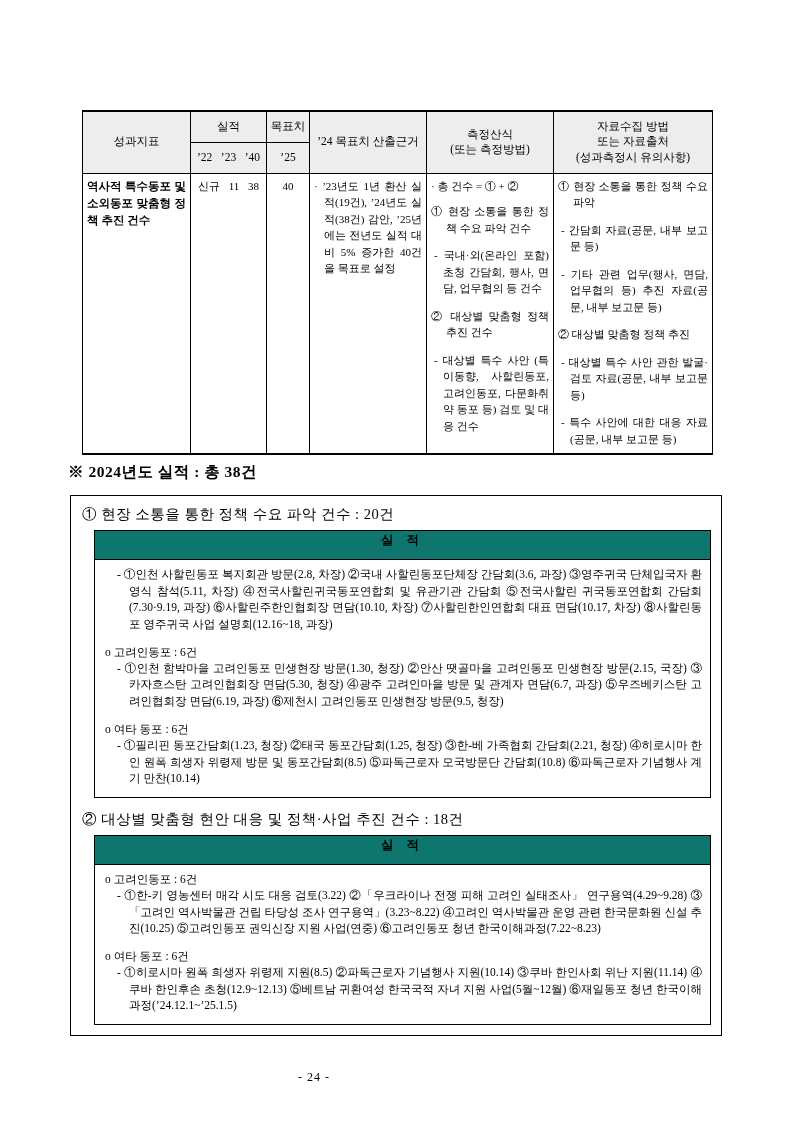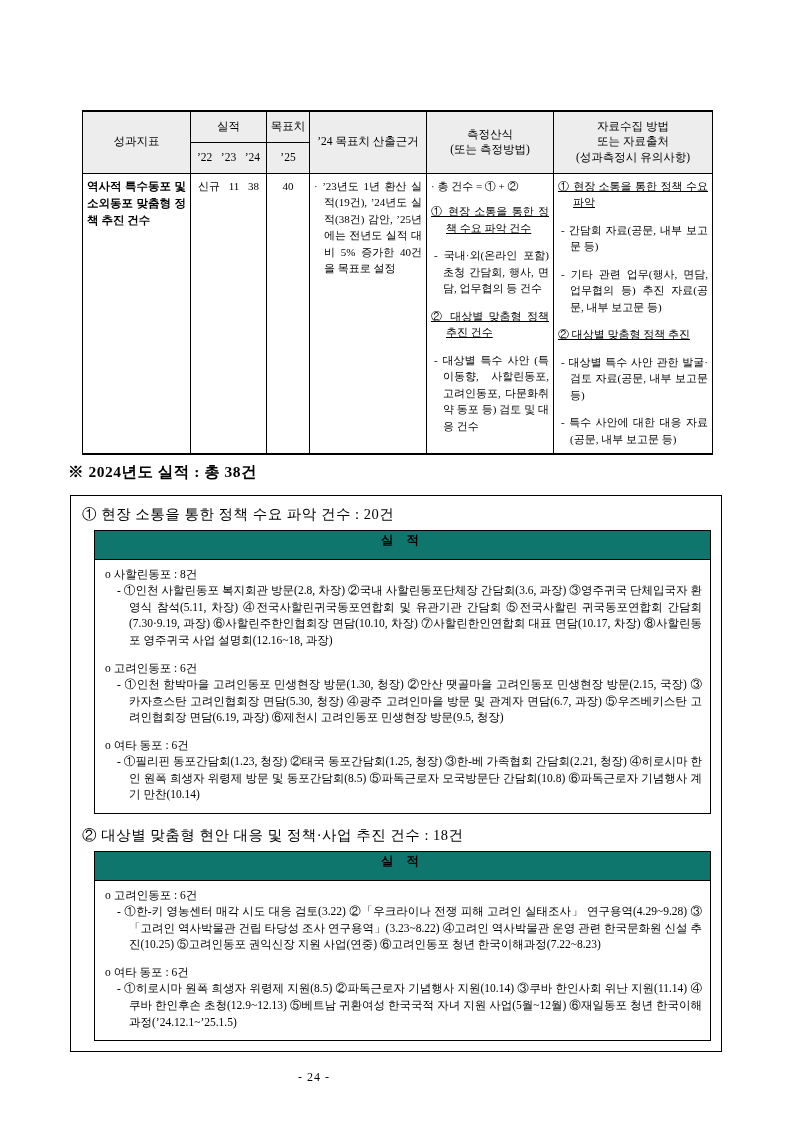--- a/index.html
+++ b/index.html
@@ -34,21 +34,21 @@
     height: 255px;
   }
   td.ind { font-weight: bold; text-align: justify; font-size: 11.5px; padding: 3px 4px; line-height: 1.8; }
   td.vals { padding: 3px 2px; }
   .vals .vrow { display: flex; justify-content: space-between; padding: 0 3px; }
   .yrow { display: flex; justify-content: space-between; padding: 0 6px; }
   td.tgt { text-align: center; padding-top: 3px; }
   .cl { margin-bottom: 9px; text-align: justify; }
   .cl:last-child { margin-bottom: 0; }
   .pdot  { padding-left: 10px; text-indent: -10px; }
-  .pnum  { padding-left: 15px; text-indent: -15px; margin-bottom: 11px; text-decoration: underline; }
+  .pnum  { padding-left: 15px; text-indent: -15px; margin-bottom: 11px; }
   .pdash { padding-left: 12px; text-indent: -9px; margin-bottom: 11px; }
 
   
   .perf-heading {
     position: absolute; left: 68px; top: 462px;
     font-size: 15.5px; font-weight: bold; letter-spacing: 0.5px;
   }
   .outer-box {
     position: absolute; left: 70px; top: 495px; width: 652px;
     border: 1.5px solid #000; padding: 7px 9px 9px 9px;
@@ -100,21 +100,21 @@
 (또는 측정방법)</th>
         <th rowspan="2" class="pre">자료수집 방법
 또는 자료출처
 (성과측정시 유의사항)</th>
       </tr>
       <tr>
         <th>
           <div class="yrow">
             <span>’22</span>
             <span>’23</span>
-            <span>’24</span>
+            <span>’40</span>
           </div>
         </th>
         <th>’25</th>
       </tr>
     </thead>
     <tbody>
       <tr>
         <td class="ind">역사적 특수동포 및 소외동포 맞춤형 정책 추진 건수</td>
         <td class="vals">
           <div class="vrow">
@@ -149,21 +149,20 @@
   <div class="perf-heading">※ 2024년도 실적 : 총 38건</div>
 
   <div class="outer-box">
 
     <div class="group">
       <div class="group-title">① 현장 소통을 통한 정책 수요 파악 건수 : 20건</div>
       <div class="inner-box">
         <div class="inner-header">실 적</div>
         <div class="inner-body">
             <div class="perf-item">
-              <div class="perf-label">o 사할린동포 : 8건</div>
               <div class="perf-detail">- ①인천 사할린동포 복지회관 방문(2.8, 차장) ②국내 사할린동포단체장 간담회(3.6, 과장) ③영주귀국 단체입국자 환영식 참석(5.11, 차장) ④전국사할린귀국동포연합회 및 유관기관 간담회 ⑤전국사할린 귀국동포연합회 간담회(7.30·9.19, 과장) ⑥사할린주한인협회장 면담(10.10, 차장) ⑦사할린한인연합회 대표 면담(10.17, 차장) ⑧사할린동포 영주귀국 사업 설명회(12.16~18, 과장)</div>
             </div>
             <div class="perf-item">
               <div class="perf-label">o 고려인동포 : 6건</div>
               <div class="perf-detail">- ①인천 함박마을 고려인동포 민생현장 방문(1.30, 청장) ②안산 땟골마을 고려인동포 민생현장 방문(2.15, 국장) ③카자흐스탄 고려인협회장 면담(5.30, 청장) ④광주 고려인마을 방문 및 관계자 면담(6.7, 과장) ⑤우즈베키스탄 고려인협회장 면담(6.19, 과장) ⑥제천시 고려인동포 민생현장 방문(9.5, 청장)</div>
             </div>
             <div class="perf-item">
               <div class="perf-label">o 여타 동포 : 6건</div>
               <div class="perf-detail">- ①필리핀 동포간담회(1.23, 청장) ②태국 동포간담회(1.25, 청장) ③한-베 가족협회 간담회(2.21, 청장) ④히로시마 한인 원폭 희생자 위령제 방문 및 동포간담회(8.5) ⑤파독근로자 모국방문단 간담회(10.8) ⑥파독근로자 기념행사 계기 만찬(10.14)</div>
             </div>

